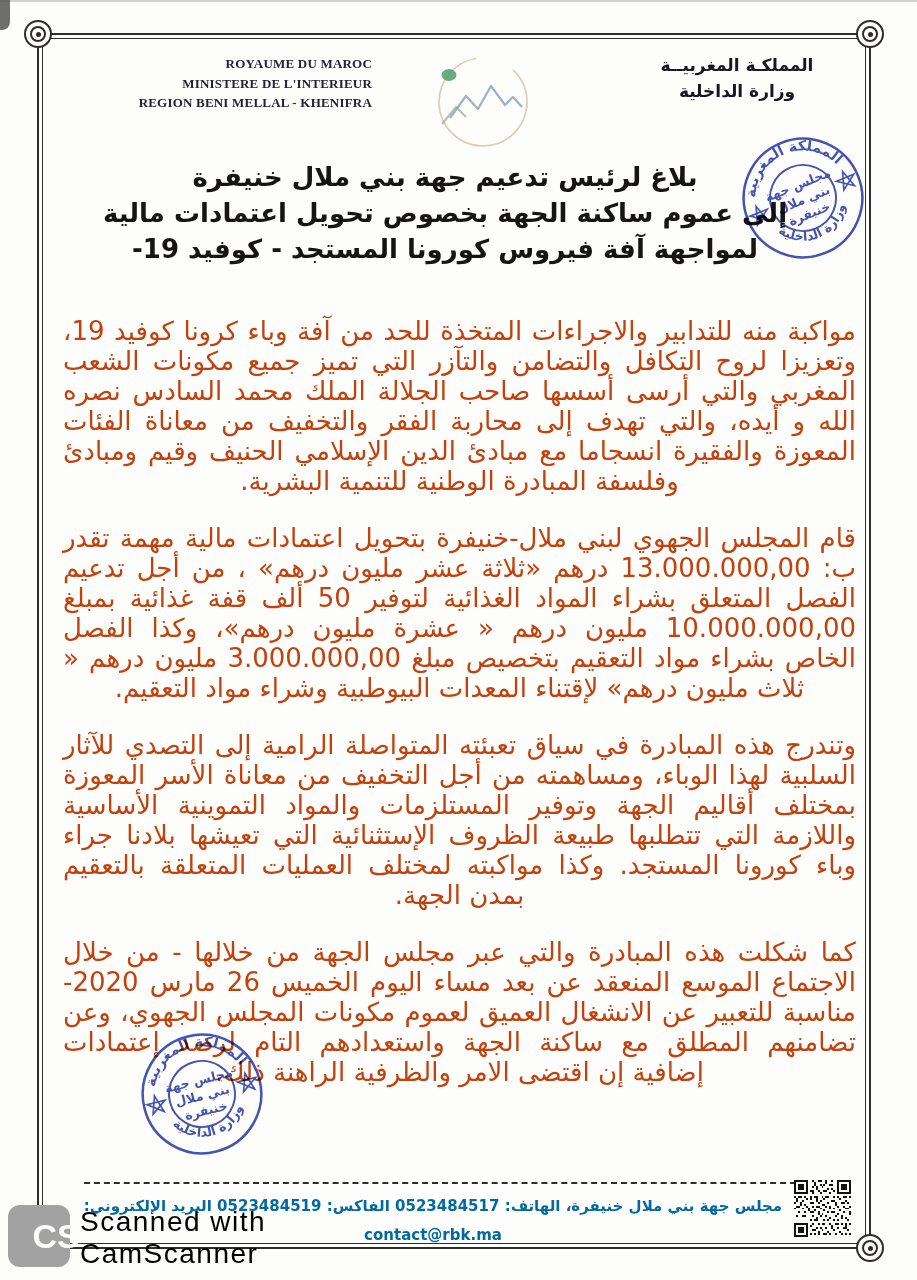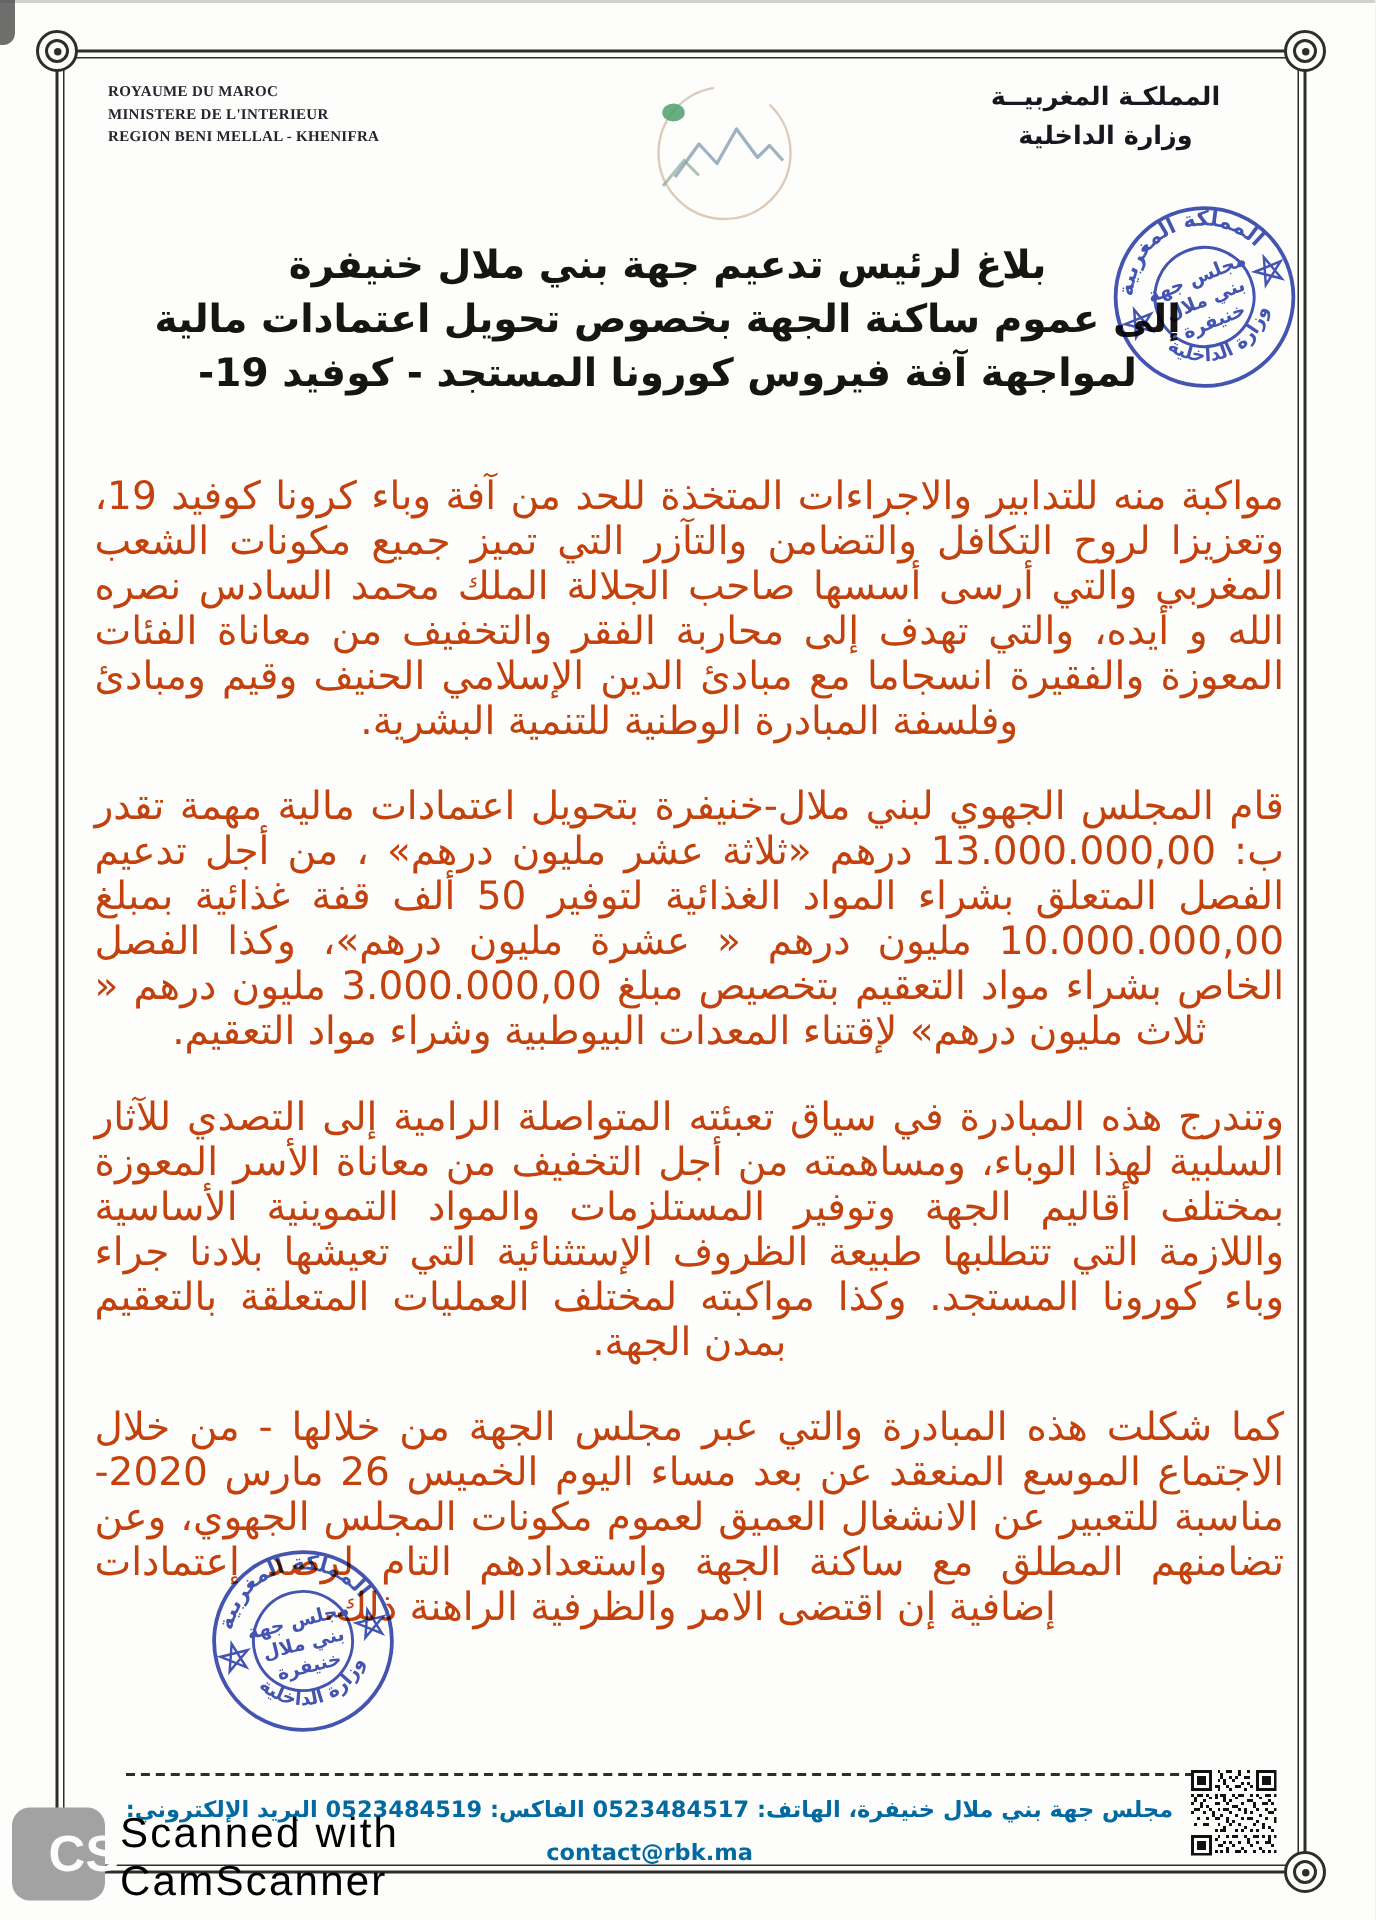--- a/index.html
+++ b/index.html
@@ -20,22 +20,22 @@
   .corner { position:absolute; width:28px; height:28px; border:2.5px solid #2f2d2b;
             border-radius:50%; background:#fdfdfb; }
   .corner::before { content:''; position:absolute; inset:4px; border:2px solid #2f2d2b; border-radius:50%; }
   .corner::after  { content:''; position:absolute; inset:9.5px; background:#2f2d2b; border-radius:50%; }
   .corner.tl { left:-15px; top:-15px; }
   .corner.tr { right:-15px; top:-15px; }
   .corner.bl { left:-15px; bottom:-15px; }
   .corner.br { right:-15px; bottom:-15px; }
 
   
-  .hdr-fr { position:absolute; left:72px; top:54px; width:300px; text-align:left;
-            font-family:"Liberation Serif", serif; font-weight:bold; font-size:10px;
+  .hdr-fr { position:absolute; left:72px; top:54px; width:300px; text-align:right;
+            font-family:"Liberation Serif", serif; font-weight:bold; font-size:13px;
             line-height:1.5; color:#23242e; letter-spacing:.2px; z-index:2; }
   .hdr-ar { position:absolute; left:622px; top:52px; width:230px; direction:rtl; text-align:center;
             font-weight:bold; font-size:17px; line-height:1.55; color:#17181f; z-index:2; }
   .logo { position:absolute; left:408px; top:44px; z-index:2; }
 
   
   .title { position:absolute; left:95px; top:160px; width:700px; direction:rtl;
            text-align:center; font-size:26px; font-weight:700; color:#161513;
            line-height:1.38; z-index:2; }
 

